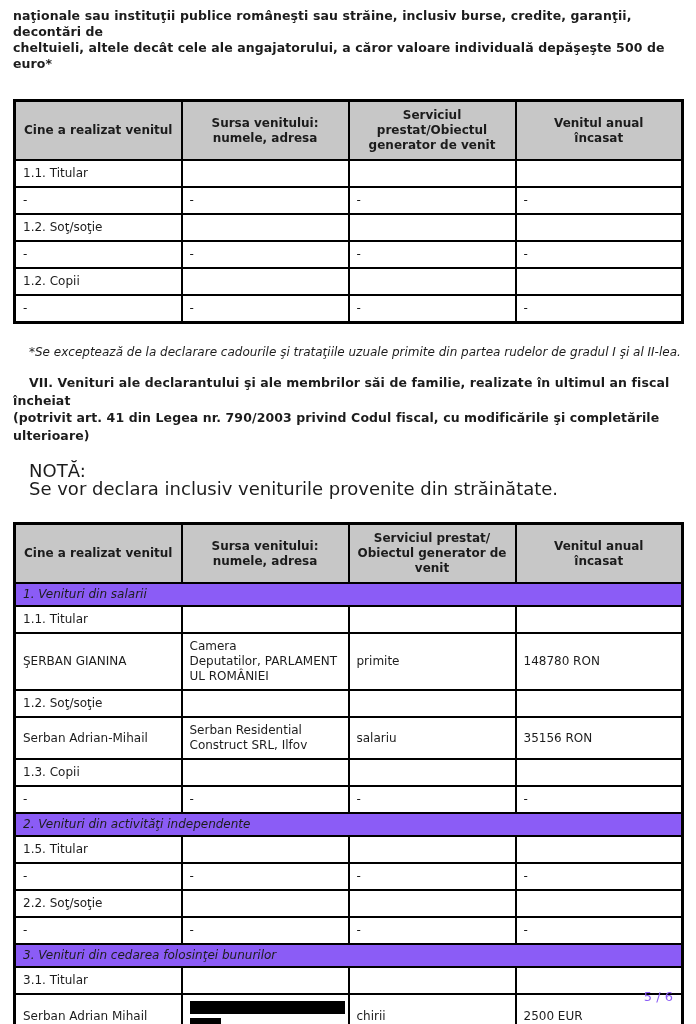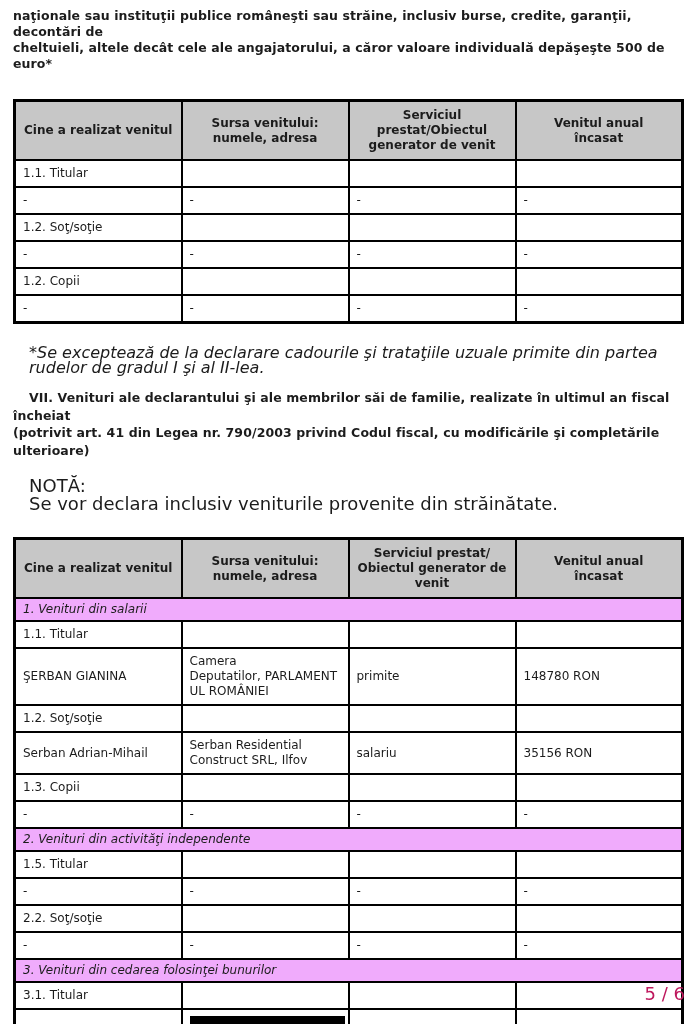--- a/index.html
+++ b/index.html
@@ -48,30 +48,30 @@
     line-height: 15px;
   }
   table.income-table td {
     padding: 5px 7px;
     line-height: 15px;
     vertical-align: middle;
     text-align: left;
     height: 26px;
   }
   table.income-table td.section {
-    background: #f0abfc;
+    background: #8b5cf6;
     font-style: italic;
     padding: 3px 7px;
     height: 21px;
   }
   #table2 { margin-top: 25px; }
   .footnote {
     margin: 21px 0 0 16px;
     font-style: italic;
-    font-size: 16px;
+    font-size: 12px;
     line-height: 15px;
   }
   .section-heading {
     margin: 14px 0 0 0;
     font-weight: bold;
     font-size: 12.5px;
     line-height: 17.5px;
     text-indent: 16px;
     white-space: pre-line;
     letter-spacing: 0.1px;
@@ -80,24 +80,24 @@
     margin: 18px 0 0 16px;
     font-size: 18px;
     line-height: 17.5px;
     white-space: pre-line;
   }
   .redact-bar { background: #000; }
   .redact-bar.long  { width: 155px; height: 13px; margin: 1px 0 4px 0; }
   .redact-bar.short { width: 31px;  height: 13px; margin: 0 0 1px 0; }
   .page-number {
     position: absolute;
-    right: 11px;
+    right: 23px;
     bottom: 20px;
-    font-size: 18px;
-    color: #be185d;
+    font-size: 13px;
+    color: #8b5cf6;
   }
 </style>
 </head>
 <body>
 
 <div class="page">
 
   <p class="intro">naţionale sau instituţii publice româneşti sau străine, inclusiv burse, credite, garanţii, decontări de
 cheltuieli, altele decât cele ale angajatorului, a căror valoare individuală depăşeşte 500 de euro*</p>
 

